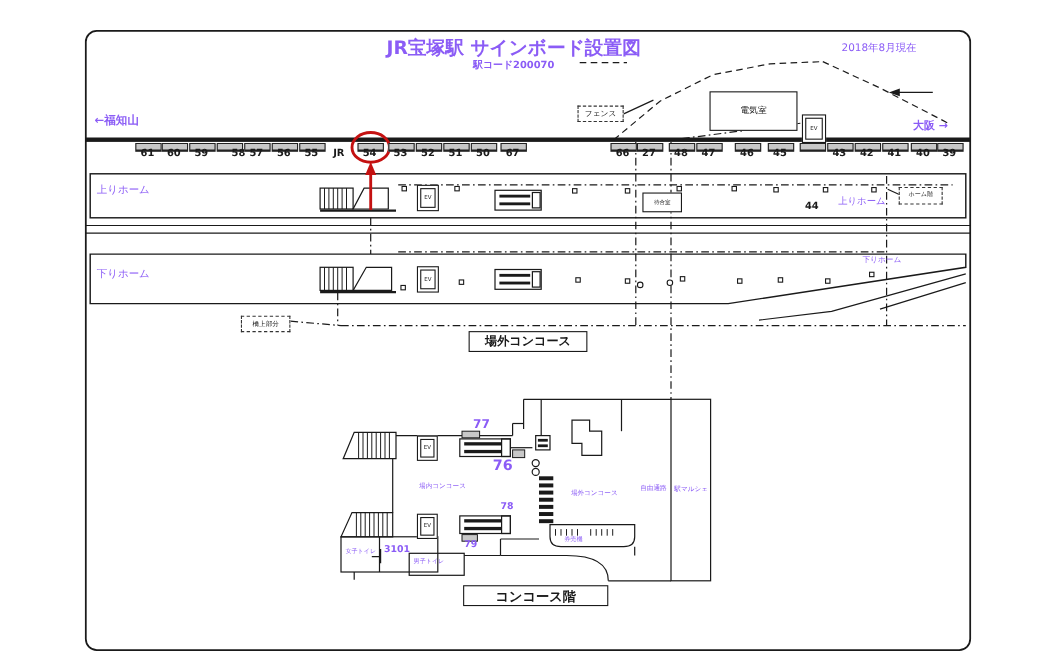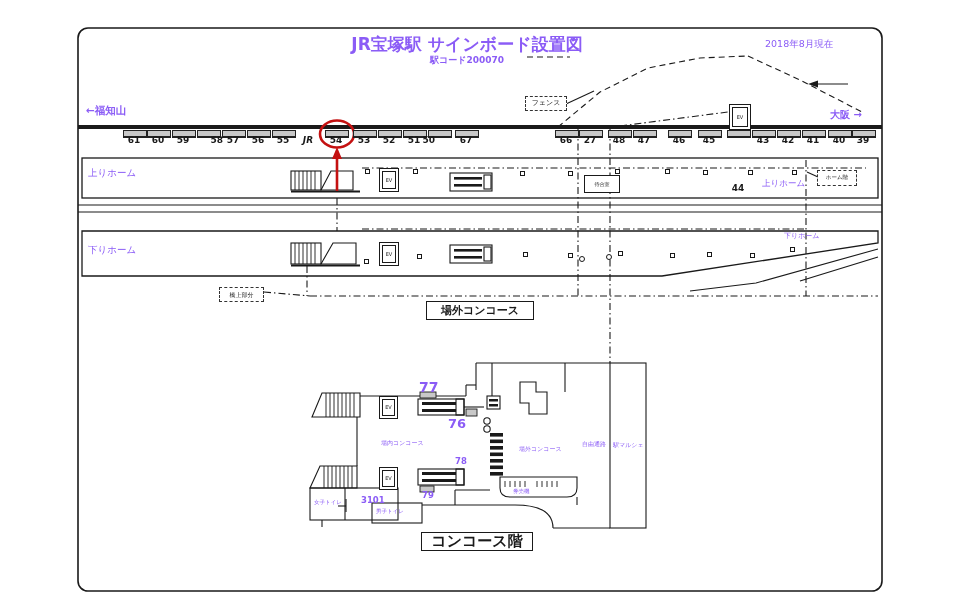--- a/index.html
+++ b/index.html
@@ -207,23 +207,24 @@
 
   <div class="lbl" style="left:88px;top:168px;font-size:9.5px;">上りホーム</div>
   <div class="lbl" style="left:762px;top:179px;font-size:8.5px;">上りホーム</div>
   <div class="lbl" style="left:88px;top:245px;font-size:9.5px;">下りホーム</div>
   <div class="lbl" style="left:784px;top:233px;font-size:7px;">下りホーム</div>
 
   <div class="box" style="left:584px;top:175px;width:36px;height:18px;font-size:5px;">待合室</div>
   <div class="box dashb" style="left:817px;top:170px;width:40px;height:16px;font-size:5.5px;">ホーム階</div>
   <div class="box dashb" style="left:219px;top:287px;width:45px;height:15px;font-size:6px;">橋上部分</div>
   <div class="box dashb" style="left:525px;top:96px;width:42px;height:15px;font-size:7px;">フェンス</div>
+  <div class="box" style="left:645px;top:83px;width:80px;height:36px;font-size:8px;border-width:1.5px;">電気室</div>
 
   <div class="box b" style="left:426px;top:301px;width:108px;height:19px;font-size:11px;border-width:1.5px;">場外コンコース</div>
-  <div class="box b" style="left:421px;top:532px;width:112px;height:19px;font-size:15px;border-width:1.5px;">コンコース階</div>
+  <div class="box b" style="left:421px;top:532px;width:132px;height:19px;font-size:12px;border-width:1.5px;">コンコース階</div>
 
   <div class="ev" style="left:729px;top:104px;width:22px;height:26px;">
     <div class="ev-in">EV</div>
     </div>
   <div class="ev" style="left:379px;top:168px;width:20px;height:24px;">
     <div class="ev-in">EV</div>
     </div>
   <div class="ev" style="left:379px;top:242px;width:20px;height:24px;">
     <div class="ev-in">EV</div>
     </div>
@@ -235,51 +236,51 @@
     </div>
 
   <div class="lbl" style="left:381px;top:440px;font-size:6px;">場内コンコース</div>
   <div class="lbl" style="left:519px;top:446px;font-size:6px;">場外コンコース</div>
   <div class="lbl" style="left:582px;top:441px;font-size:6px;">自由通路</div>
   <div class="lbl" style="left:613px;top:442px;font-size:6px;">駅マルシェ</div>
   <div class="lbl" style="left:513px;top:489px;font-size:5.5px;">券売機</div>
   <div class="lbl" style="left:314px;top:500px;font-size:5.5px;">女子トイレ</div>
   <div class="lbl" style="left:376px;top:509px;font-size:5.5px;">男子トイレ</div>
 
-  <div class="lbl b" style="left:419px;top:380px;font-size:14px;">77</div>
+  <div class="lbl b" style="left:430px;top:380px;font-size:11px;">77</div>
   <div class="lbl b" style="left:448px;top:417px;font-size:13px;">76</div>
   <div class="lbl b" style="left:455px;top:457px;font-size:8.5px;">78</div>
   <div class="lbl b" style="left:422px;top:491px;font-size:8.5px;">79</div>
-  <div class="lbl b" style="left:349px;top:496px;font-size:8.5px;margin-left:12px;">3101</div>
+  <div class="lbl b" style="left:349px;top:496px;font-size:8.5px;">3101</div>
 
 <div class="board" style="left: 123px; top: 130px;"></div>
     <div class="num" style="left: 119px; top: 136px; width: 30px;">61</div>
     <div class="board" style="left: 147px; top: 130px;"></div>
     <div class="num" style="left: 143px; top: 136px; width: 30px;">60</div>
     <div class="board" style="left: 172px; top: 130px;"></div>
     <div class="num" style="left: 168px; top: 136px; width: 30px;">59</div>
     <div class="board" style="left: 197px; top: 130px;"></div>
     <div class="num" style="left: 193px; top: 136px; width: 30px; text-align: right;">58</div>
     <div class="board" style="left: 222px; top: 130px;"></div>
     <div class="num" style="left: 218px; top: 136px; width: 30px;">57</div>
     <div class="board" style="left: 247px; top: 130px;"></div>
     <div class="num" style="left: 243px; top: 136px; width: 30px;">56</div>
     <div class="board" style="left: 272px; top: 130px;"></div>
     <div class="num" style="left: 268px; top: 136px; width: 30px;">55</div>
-    <div class="num" style="left: 293px; top: 136px; width: 30px; font-style: italic;">JR</div>
+    <div class="num" style="left: 293px; top: 136px; width: 30px;">JR</div>
     <div class="board" style="left: 325px; top: 130px;"></div>
     <div class="num" style="left: 321px; top: 136px; width: 30px;">54</div>
     <div class="board" style="left: 353px; top: 130px;"></div>
     <div class="num" style="left: 349px; top: 136px; width: 30px;">53</div>
     <div class="board" style="left: 378px; top: 130px;"></div>
     <div class="num" style="left: 374px; top: 136px; width: 30px;">52</div>
     <div class="board" style="left: 403px; top: 130px;"></div>
     <div class="num" style="left: 399px; top: 136px; width: 30px;">51</div>
     <div class="board" style="left: 428px; top: 130px;"></div>
-    <div class="num" style="left: 405px; top: 136px; width: 30px; text-align: right;">50</div>
+    <div class="num" style="left: 424px; top: 136px; width: 30px;">50</div>
     <div class="board" style="left: 455px; top: 130px;"></div>
     <div class="num" style="left: 451px; top: 136px; width: 30px;">67</div>
     <div class="board" style="left: 555px; top: 130px;"></div>
     <div class="num" style="left: 551px; top: 136px; width: 30px;">66</div>
     <div class="board" style="left: 579px; top: 130px;"></div>
     <div class="num" style="left: 575px; top: 136px; width: 30px;">27</div>
     <div class="board" style="left: 608px; top: 130px;"></div>
     <div class="num" style="left: 604px; top: 136px; width: 30px;">48</div>
     <div class="board" style="left: 633px; top: 130px;"></div>
     <div class="num" style="left: 629px; top: 136px; width: 30px;">47</div>

